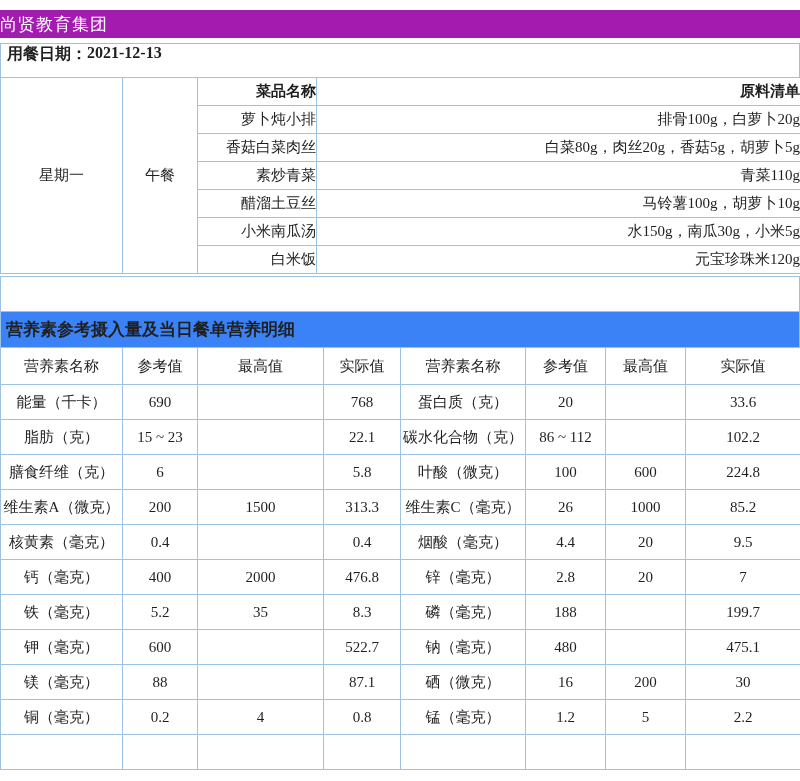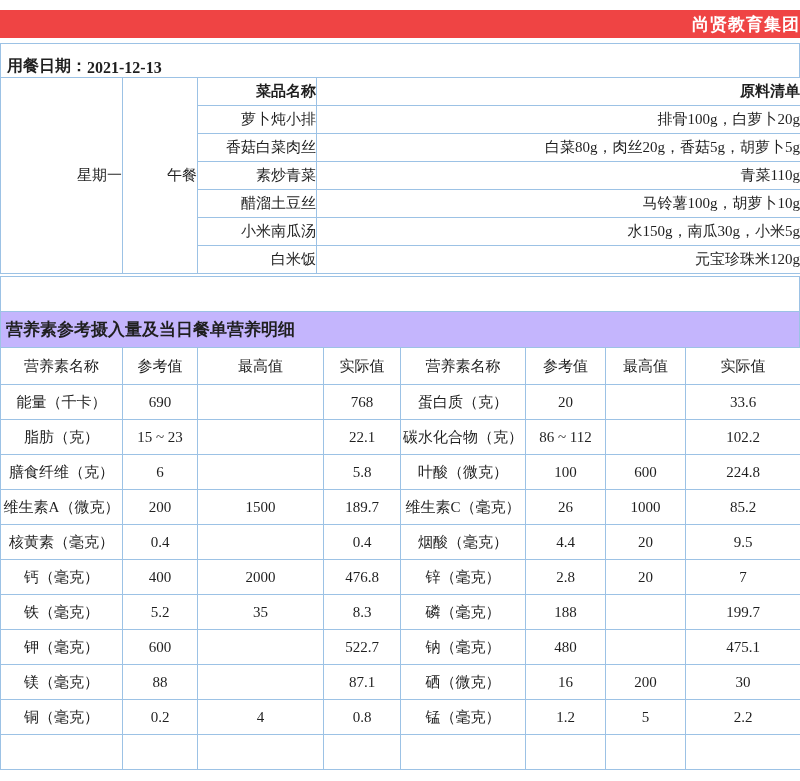--- a/index.html
+++ b/index.html
@@ -4,46 +4,46 @@
 <style>
   html,body{margin:0;padding:0;}
   body{
     width:800px;height:781px;overflow:hidden;background:#ffffff;
     font-family:"Liberation Serif","DejaVu Serif",serif;
     color:#1f1f1f;position:relative;
   }
   .sheet{position:relative;width:800px;height:781px;}
   .title-bar{
     position:absolute;left:0;top:10px;width:800px;height:28px;
-    background:#ef4444;color:#ffffff;font-weight:bold;font-size:17px;
-    display:flex;align-items:center;justify-content:flex-end;letter-spacing:1px;
+    background:#a21caf;color:#ffffff;font-weight:normal;font-size:17px;
+    display:flex;align-items:center;justify-content:flex-start;letter-spacing:1px;
   }
   .date-row{
     position:absolute;left:0;top:43px;width:800px;height:35px;
     box-sizing:border-box;border:1px solid #9cc2e5;
-    display:flex;align-items:flex-end;font-weight:bold;font-size:16px;
+    display:flex;align-items:flex-start;font-weight:bold;font-size:16px;
     padding-left:6px;background:#fff;
   }
   table{border-collapse:collapse;table-layout:fixed;position:absolute;left:0;background:#fff;}
   td,th{
     border:1px solid #9cc2e5;font-size:15px;font-weight:normal;
     text-align:center;vertical-align:middle;overflow:hidden;white-space:nowrap;
     padding:0;box-sizing:border-box;color:#1f1f1f;
   }
   .menu-table{top:77px;width:800px;}
-  .menu-table td{height:28px;text-align:right;}
+  .menu-table td{height:28px;}
   .menu-table .left{text-align:right;padding-left:6px;}
   .menu-table .hdr{font-weight:bold;text-align:right;padding-left:6px;}
   .empty-band{
     position:absolute;left:0;top:276px;width:800px;height:36px;
     box-sizing:border-box;border:1px solid #9cc2e5;background:#fff;
   }
   .section-title{
     position:absolute;left:0;top:311px;width:800px;height:37px;
-    box-sizing:border-box;border:1px solid #9cc2e5;background:#c4b5fd;
+    box-sizing:border-box;border:1px solid #9cc2e5;background:#3b82f6;
     display:flex;align-items:center;font-weight:bold;font-size:17px;padding-left:5px;
   }
   .nutri-table{top:347px;width:800px;}
   .nutri-table th{height:37px;font-weight:normal;}
   .nutri-table td{height:35px;}
 </style>
 </head>
 <body>
 
 <div class="sheet">
@@ -164,21 +164,21 @@
     <td>叶酸（微克）</td>
     <td>100</td>
     <td>600</td>
     <td>224.8</td>
   </tr>
 
   <tr>
     <td>维生素A（微克）</td>
     <td>200</td>
     <td>1500</td>
-    <td>189.7</td>
+    <td>313.3</td>
     <td>维生素C（毫克）</td>
     <td>26</td>
     <td>1000</td>
     <td>85.2</td>
   </tr>
 
 
   <tr>
     <td>核黄素（毫克）</td>
     <td>0.4</td>

